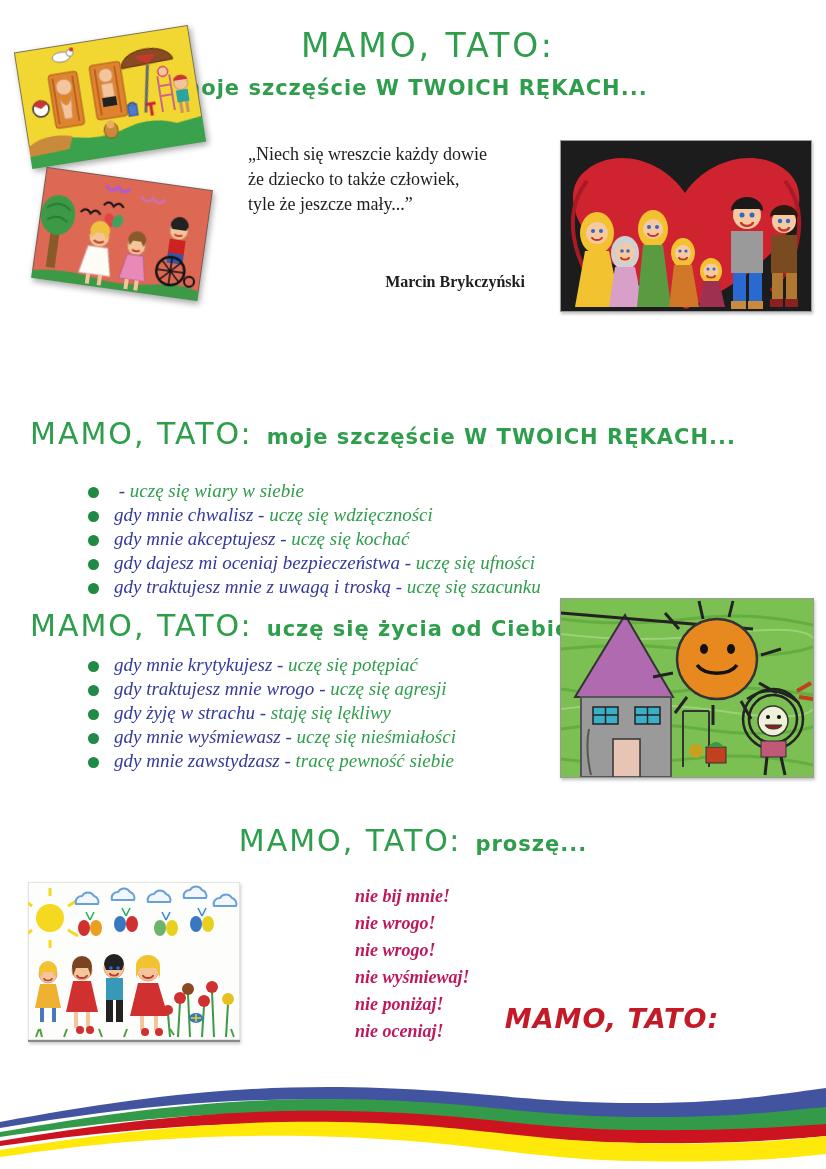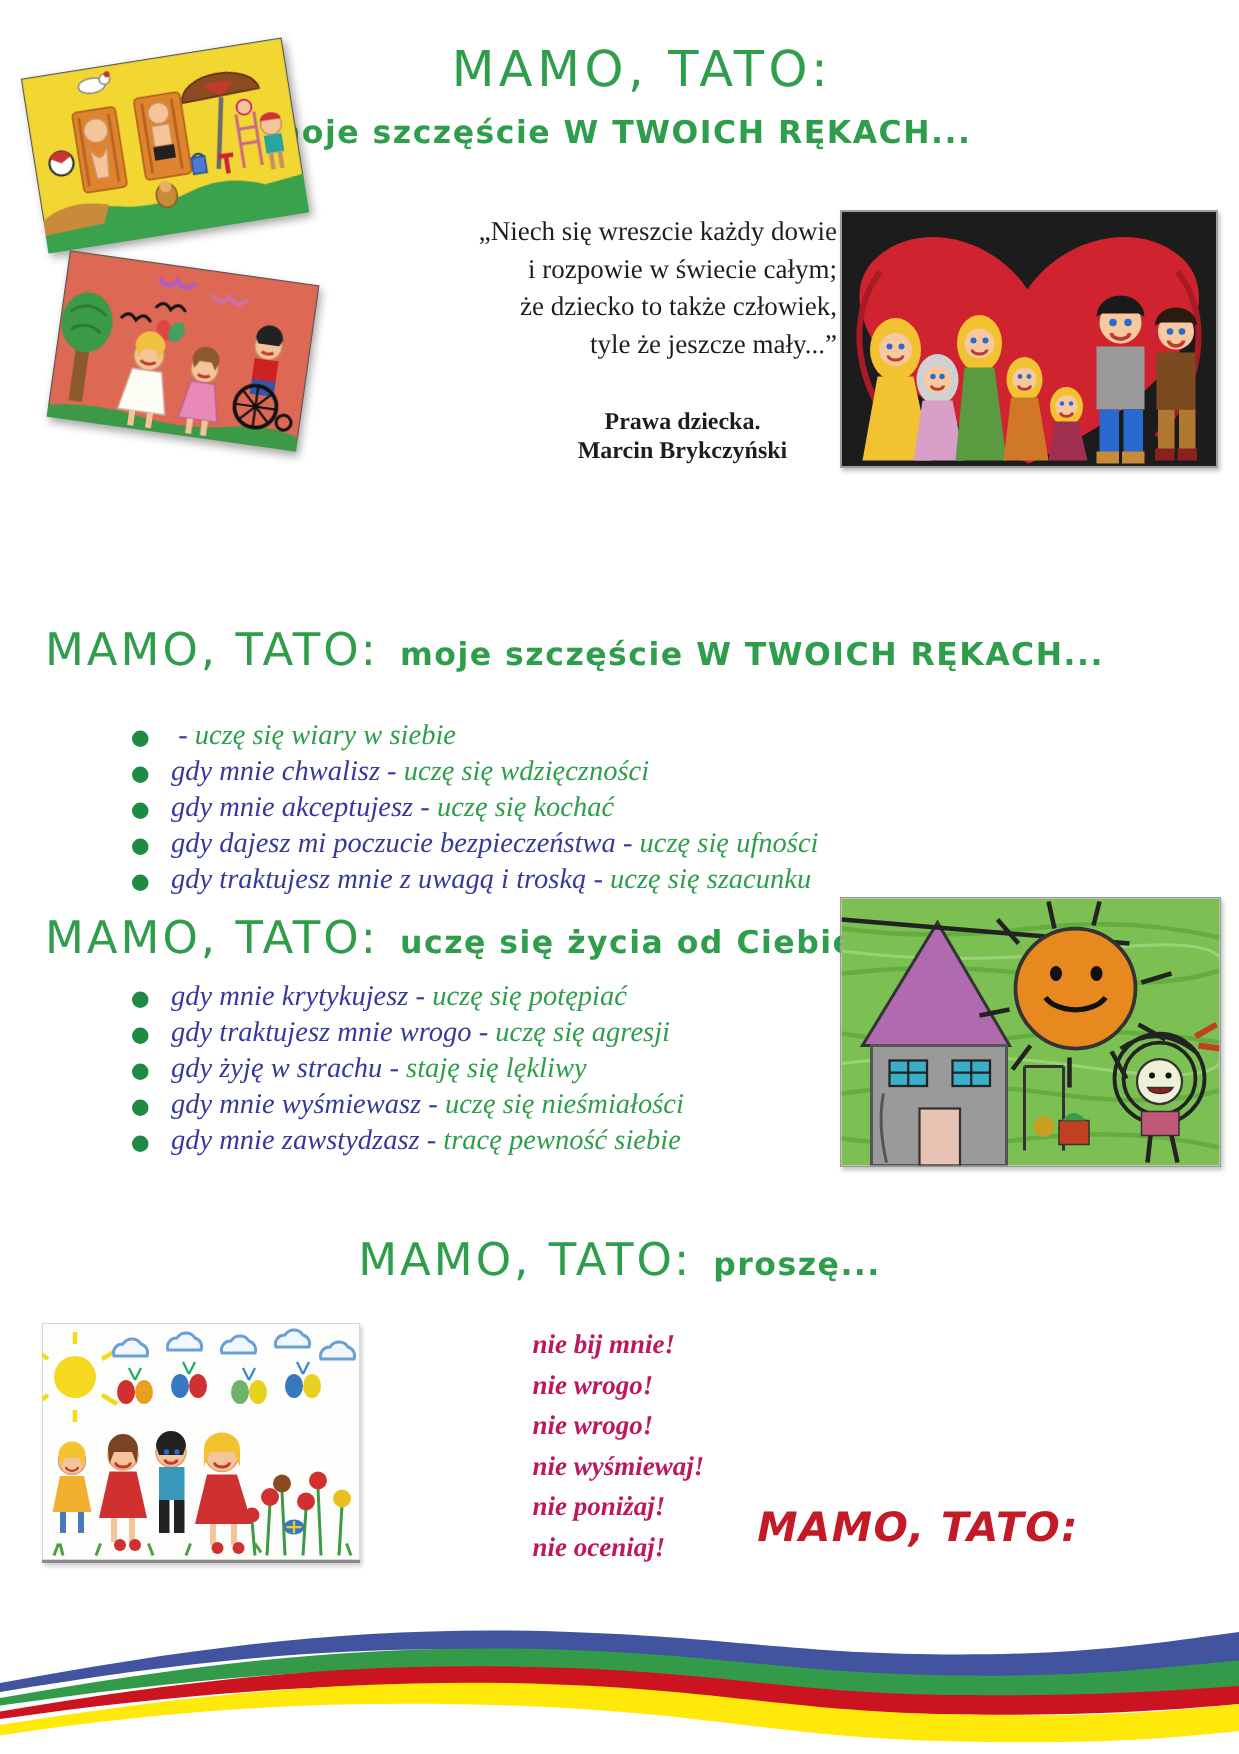--- a/index.html
+++ b/index.html
@@ -20,21 +20,21 @@
     display:flex;align-items:baseline;gap:14px;white-space:nowrap;
     font-family:"DejaVu Sans",sans-serif;color:#2f9e4c;
   }
   .section-heading .big{font-size:30px;letter-spacing:2px;}
   .section-heading .small{font-size:21px;font-weight:bold;letter-spacing:1px;}
   #sec1-heading{left:30px;top:416px;}
   #sec2-heading{left:30px;top:608px;}
   #sec3-heading{left:0;right:0;top:823px;justify-content:center;}
   
   .quote{
-    left:248px;top:142px;width:310px;text-align:right;
+    left:248px;top:142px;width:310px;text-align:left;
     font-family:"Liberation Serif",serif;font-size:18px;line-height:25px;color:#1d1d1d;
   }
   .attribution{
     left:345px;top:272px;width:220px;text-align:center;
     font-family:"Liberation Serif",serif;font-weight:bold;font-size:16px;line-height:19px;color:#1d1d1d;
   }
   
   .blist{left:88px;margin:0;padding:0;list-style:none;
     font-family:"Liberation Serif",serif;font-style:italic;font-size:19px;}
   #list1{top:480px;}
@@ -145,26 +145,24 @@
   <line x1="137" y1="72" x2="137" y2="100" stroke="#111" stroke-width="1.5"></line>
   <line x1="123" y1="86" x2="151" y2="86" stroke="#111" stroke-width="1.5"></line>
   <line x1="127" y1="76" x2="147" y2="96" stroke="#111" stroke-width="1.5"></line>
   <line x1="147" y1="76" x2="127" y2="96" stroke="#111" stroke-width="1.5"></line>
   <circle cx="157" cy="94" r="5" fill="none" stroke="#111" stroke-width="2"></circle>
 </svg>
 
 <div class="abs quote">
 
 <div>„Niech się wreszcie każdy dowie</div>
-    <div>i rozpowie w świecie całym;</div>
     <div>że dziecko to także człowiek,</div>
     <div>tyle że jeszcze mały...”</div>
   </div>
 <div class="abs attribution">
-  <div>Prawa dziecka.</div>
   <div>Marcin Brykczyński</div>
 </div>
 
 <svg class="abs pic" id="pic-family" width="250" height="170" viewBox="0 0 250 170">
   <rect x="0" y="0" width="250" height="170" fill="#1c1c1c"></rect>
   <path d="M125,168 C30,125 -8,62 22,32 C50,5 100,16 124,52 C148,16 200,5 228,32 C258,62 222,125 125,168 Z" fill="#cf2430"></path>
   <path d="M40,150 C10,120 2,70 26,40" stroke="#a81a24" stroke-width="4" fill="none"></path>
   <path d="M210,150 C240,120 248,70 224,40" stroke="#a81a24" stroke-width="4" fill="none"></path>
 
   <ellipse cx="36" cy="92" rx="17" ry="21" fill="#f2c230"></ellipse>
@@ -246,21 +244,21 @@
 
     <li>
       <span class="bullet"></span>
       <span class="cond">gdy mnie akceptujesz</span>
       <span class="sep"> - </span>
       <span class="res">uczę się kochać</span>
     </li>
 
     <li>
       <span class="bullet"></span>
-      <span class="cond">gdy dajesz mi poczucie bezpieczeństwa</span>
+      <span class="cond">gdy dajesz mi oceniaj bezpieczeństwa</span>
       <span class="sep"> - </span>
       <span class="res">uczę się ufności</span>
     </li>
 
     <li>
       <span class="bullet"></span>
       <span class="cond">gdy traktujesz mnie z uwagą i troską</span>
       <span class="sep"> - </span>
       <span class="res">uczę się szacunku</span>
     </li>

